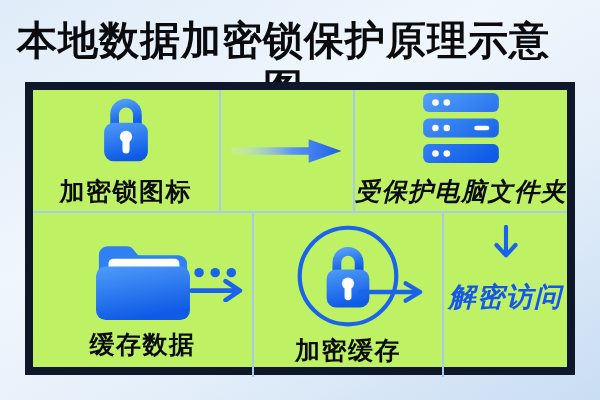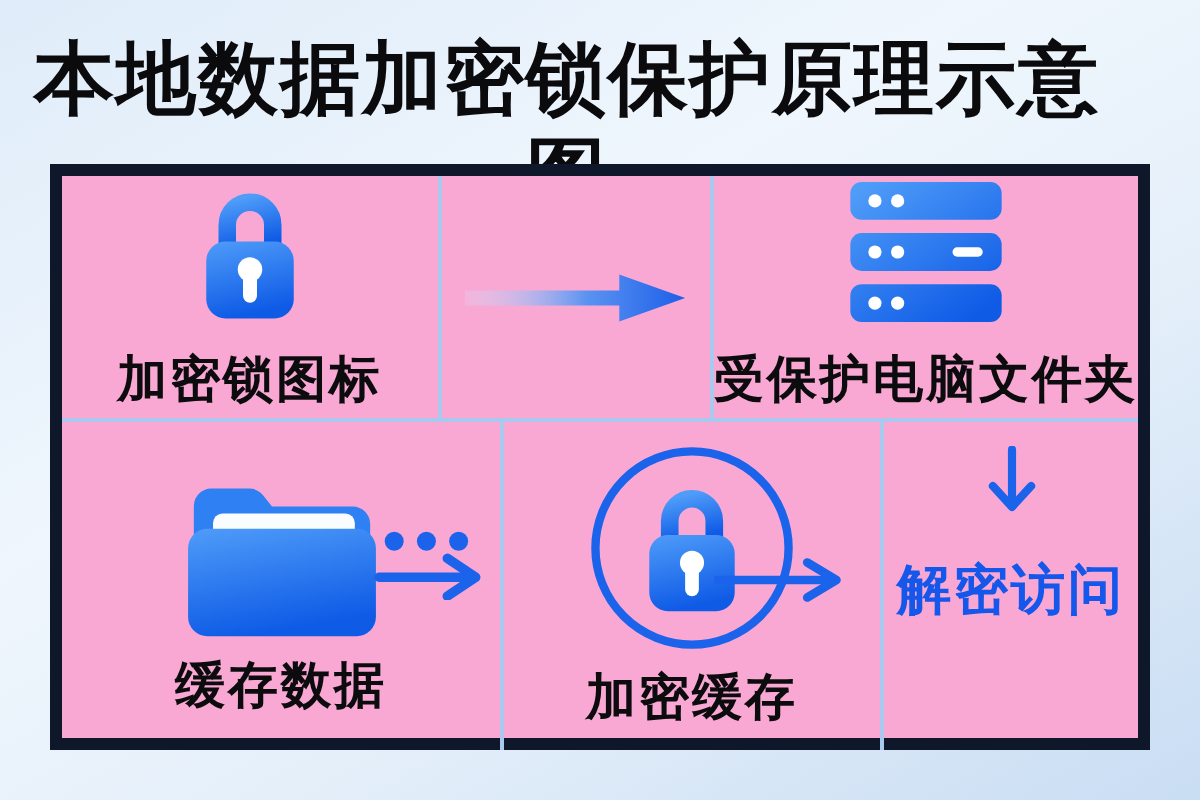--- a/index.html
+++ b/index.html
@@ -7,30 +7,30 @@
     width:600px;height:400px;overflow:hidden;position:relative;
     font-family:"Liberation Sans","DejaVu Sans",sans-serif;
     background:linear-gradient(150deg,#dfecf9 0%,#eff6fd 38%,#e6f0fa 62%,#c9ddf3 100%);
   }
   .title{
     position:absolute;left:0;top:16px;width:567px;text-align:center;
     font-size:40px;font-weight:900;color:#0b0b0d;letter-spacing:1px;line-height:1.2;
   }
   .grid{
     position:absolute;left:25px;top:82px;width:550px;height:293px;
-    border:6px solid #0f172a;box-sizing:border-box;background:#f9a8d4;
+    border:8px solid #0f172a;box-sizing:border-box;background:#bef264;
   }
   .row{display:flex;box-sizing:border-box;}
   .row-top{height:123px;border-bottom:2px solid #a9c9ef;}
   .row-bottom{height:164px;}
   .cell{
     box-sizing:border-box;border-right:2px solid #a9c9ef;
     display:flex;flex-direction:column;align-items:center;justify-content:center;
   }
-  .cell.last{border-right:none;flex:1;}
+  .cell.last{border-right:none;flex:1;font-style:italic;}
   .ct1{width:198px;} .ct2{width:142px;}
   .cb1{width:221px;} .cb2{width:190px;}
   .lbl{font-size:25px;font-weight:800;color:#0c0c0e;letter-spacing:1.5px;white-space:nowrap;}
   .gap12{margin-top:12px;} .gap6{margin-top:6px;}
   .cell-access{justify-content:flex-start;padding-top:12px;text-align:right;}
   .access-text{font-size:27px;font-weight:800;color:#1457ea;letter-spacing:1.5px;margin-top:14px;}
   .ov{position:absolute;}
   svg{display:block;}
 </style>
 </head>

